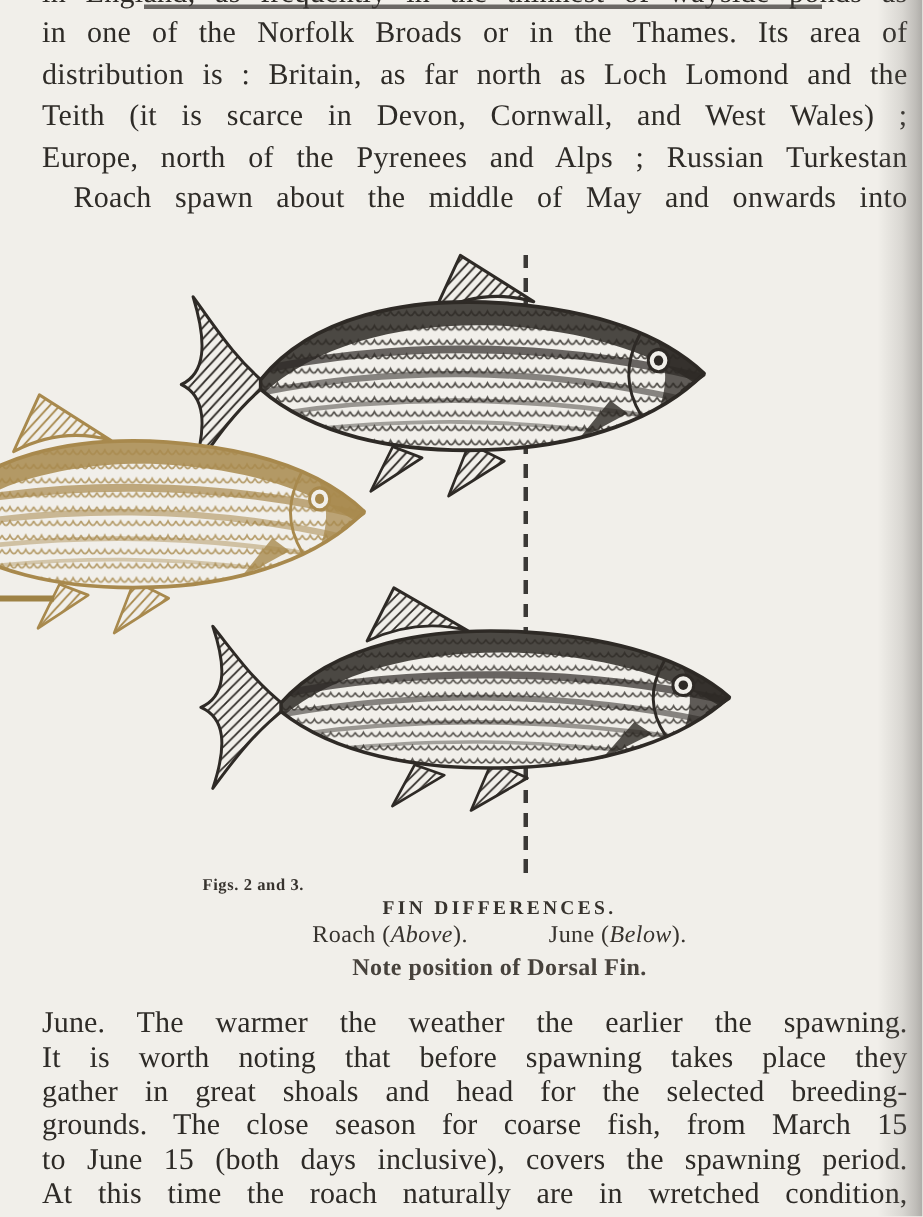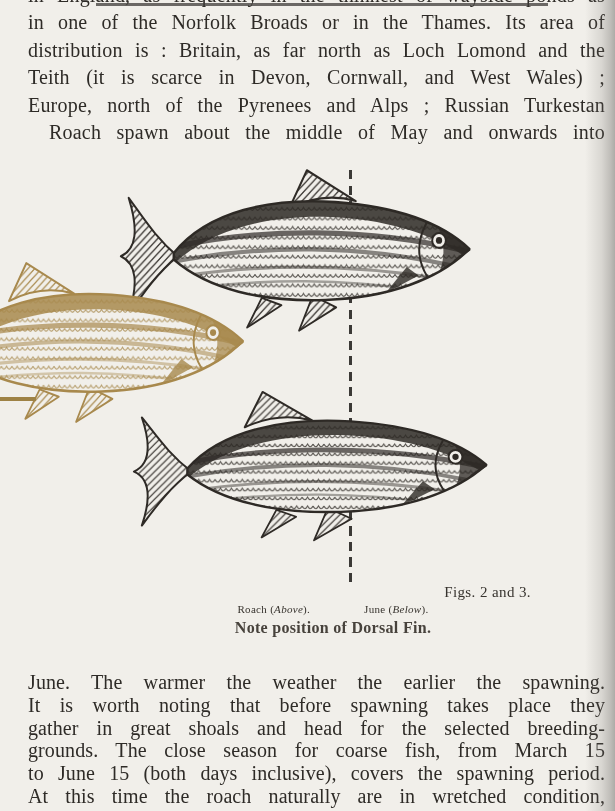--- a/index.html
+++ b/index.html
@@ -20,23 +20,23 @@
   
   .fish{position:absolute;overflow:visible;}
   #dashline{
     position:absolute;left:349px;top:170px;width:2.6px;height:412px;
     background:repeating-linear-gradient(to bottom,#3b3936 0 9px,rgba(0,0,0,0) 9px 15.5px);
   }
   #tanline{position:absolute;left:0;top:397px;width:36px;height:3.5px;background:#9e8245;}
   #strike{position:absolute;left:96px;top:3px;width:452px;height:2.5px;background:#3d3b38;opacity:.75;}
   
   #caption{position:absolute;left:135px;top:584px;width:396px;color:#37332e;}
-  .cap-figs{font-size:15px;font-weight:normal;letter-spacing:.4px;text-align:right;}
+  .cap-figs{font-size:11px;font-weight:bold;letter-spacing:.4px;}
   .cap-title{text-align:center;font-size:13px;font-weight:bold;letter-spacing:2.2px;margin-top:1px;}
-  .cap-names{display:flex;justify-content:center;gap:54px;font-size:11px;margin-top:2px;letter-spacing:.3px;}
+  .cap-names{display:flex;justify-content:center;gap:54px;font-size:16px;margin-top:2px;letter-spacing:.3px;}
   .cap-note{text-align:center;font-size:16px;font-weight:bold;margin-top:4px;letter-spacing:.3px;color:#47423c;}
   .it{font-style:italic;}
   
   #edge{
     position:absolute;right:0;top:0;width:30px;height:811px;pointer-events:none;
     background:linear-gradient(to right,rgba(120,117,113,0),rgba(120,117,113,.20) 55%,rgba(95,92,89,.34) 85%,rgba(72,70,67,.40));
   }
 </style>
 </head>
 <body>
@@ -167,20 +167,21 @@
     <circle cx="331" cy="70" r="7" fill="#f1efea" stroke="#2e2a26" stroke-width="2"></circle>
     <circle cx="331" cy="70" r="3.2" fill="#2e2a26"></circle>
     <path d="M362,79 L347,89" stroke="#2e2a26" stroke-width="2" fill="none"></path>
   </g>
   </svg>
 
 <div id="tanline"></div>
 
 <div id="caption">
   <div class="cap-figs">Figs. 2 and 3.</div>
+  <div class="cap-title">FIN  DIFFERENCES.</div>
   <div class="cap-names">
     <span><span>Roach (</span><span class="it">Above</span><span>).</span></span>
     <span><span>June (</span><span class="it">Below</span><span>).</span></span>
   </div>
   <div class="cap-note">Note position of Dorsal Fin.</div>
 </div>
 
 <div id="bottomtext" class="textblock">
   <div class="line just">June.  The warmer the weather the earlier the spawning.</div>
   <div class="line just">It is worth noting that before spawning takes place they</div>

